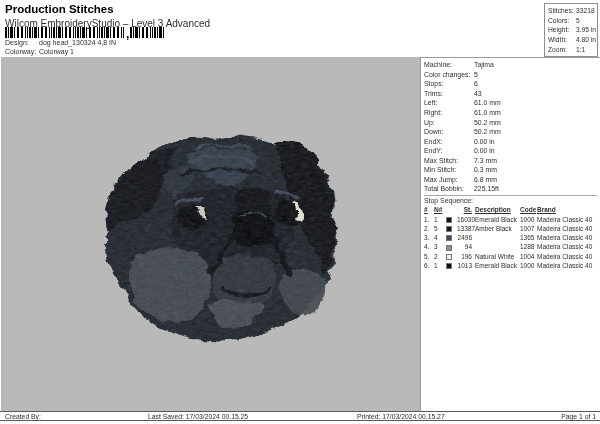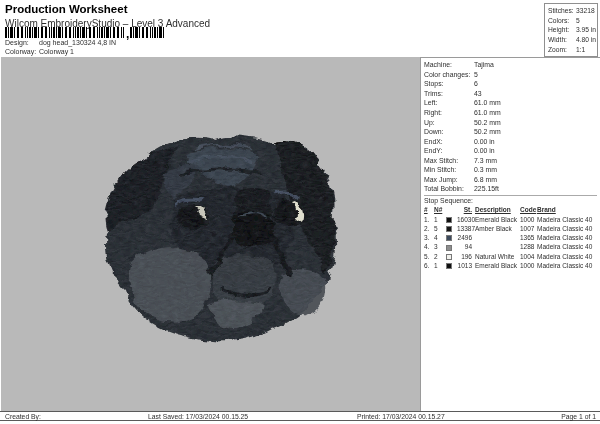--- a/index.html
+++ b/index.html
@@ -54,21 +54,21 @@
             border-top:1px solid #5a5a5a; border-bottom:1px solid #5a5a5a; }
   .footer span { position:absolute; top:1px; font-size:6.8px; color:#2e2e2e; }
   .f-created { left:5px; }
   .f-saved { left:148px; }
   .f-printed { left:357px; }
   .f-page { right:4px; }
 </style>
 </head>
 <body>
 
-<div class="abs title">Production Worksheet</div>
+<div class="abs title">Production Stitches</div>
 <div class="abs subtitle">Wilcom EmbroideryStudio – Level 3 Advanced</div>
 
 <div class="abs barcode">
   <span class="seg" id="bc1">
       <i style="width: 2px; margin-right: 1px;"></i>
       <i style="width: 1px; margin-right: 1px;"></i>
       <i style="width: 3px; margin-right: 1px;"></i>
       <i style="width: 1px; margin-right: 2px;"></i>
       <i style="width: 2px; margin-right: 2px;"></i>
       <i style="width: 2px; margin-right: 2px;"></i>

